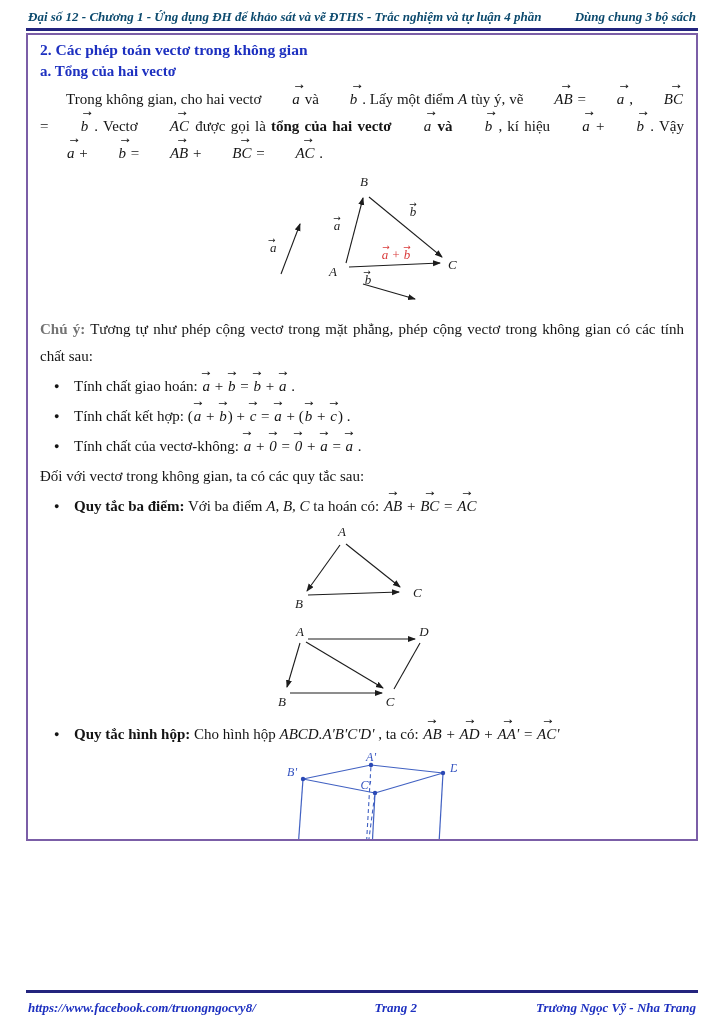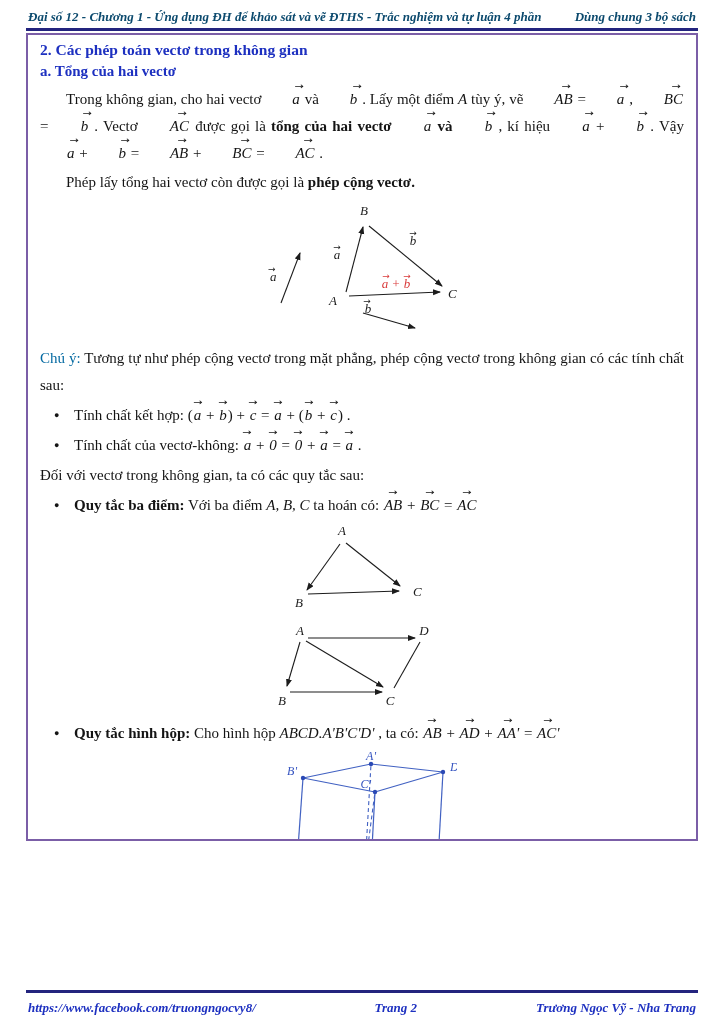--- a/index.html
+++ b/index.html
@@ -41,21 +41,21 @@
   }
   .bullet::before {
     content: "●"; position: absolute; left: 14px; top: 0;
     font-size: 9px; line-height: 27px;
   }
 
   
   .m  { font-style: italic; }
   .b  { font-weight: bold; }
   .bi { font-weight: bold; }
-  .cb { font-weight: normal; color: #0369a1; }
+  .cb { font-weight: bold; color: #737373; }
   .v  { font-style: italic; position: relative; display: inline-block; padding: 0 1px; }
   .v::after {
     content: "→"; position: absolute; left: 50%; top: -0.5em;
     transform: translateX(-50%) scaleX(1.25);
     font-size: 9px; font-style: normal; line-height: 1;
     font-family: "DejaVu Sans", sans-serif;
   }
 
   
   figure.fig { margin: 5px auto 8px; text-align: center; }
@@ -82,21 +82,20 @@
     <span>Đại số 12 - Chương 1 - Ứng dụng ĐH để khảo sát và vẽ ĐTHS - Trắc nghiệm và tự luận 4 phần</span>
     <span>Dùng chung 3 bộ sách</span>
   </header>
 
   <main class="content-box">
 
     <div class="sec-title">2. Các phép toán vectơ trong không gian</div>
     <div class="sub-title">a. Tổng của hai vectơ</div>
 
     <p class="para just indent"><span>Trong không gian, cho hai vectơ </span><span class="v">a</span><span> và </span><span class="v">b</span><span> . Lấy một điểm </span><span class="m">A</span><span> tùy ý, vẽ </span><span class="v">AB</span><span> = </span><span class="v">a</span><span> , </span><span class="v">BC</span><span> = </span><span class="v">b</span><span> . Vectơ </span><span class="v">AC</span><span> được gọi là </span><span class="b">tổng của hai vectơ </span><span class="v">a</span><span class="b"> và </span><span class="v">b</span><span> , kí hiệu </span><span class="v">a</span><span> + </span><span class="v">b</span><span> . Vậy </span><span class="v">a</span><span> + </span><span class="v">b</span><span> = </span><span class="v">AB</span><span> + </span><span class="v">BC</span><span> = </span><span class="v">AC</span><span> .</span></p>
-    <p class="para indent"><span>Phép lấy tổng hai vectơ còn được gọi là </span><span class="b">phép cộng vectơ.</span></p>
 
     <figure class="fig">
       <svg width="190" height="132" viewBox="0 0 190 132">
         <defs>
           <marker id="mk" markerWidth="9" markerHeight="7" refX="7" refY="3" orient="auto" markerUnits="userSpaceOnUse">
             <path d="M0,0 L8,3 L0,6 Z" fill="#1c1c1c"></path>
           </marker>
         </defs>
         <g stroke="#1c1c1c" stroke-width="1.1" fill="none">
           <line x1="14" y1="102" x2="33" y2="52" marker-end="url(#mk)"></line>
@@ -119,20 +118,21 @@
           <text class="lbl" x="70" y="104" text-anchor="end">A</text>
           <text class="lbl" x="181" y="97">C</text>
           <text class="arr" x="100" y="103" text-anchor="middle">→</text>
           <text class="lbl" x="101" y="112" text-anchor="middle">b</text>
         </g>
       </svg>
     </figure>
 
     <p class="para just"><span class="cb">Chú ý:</span><span> Tương tự như phép cộng vectơ trong mặt phẳng, phép cộng vectơ trong không gian có các tính chất sau:</span></p>
 
+    <div class="bullet"><span>Tính chất giao hoán: </span><span class="v">a</span><span> + </span><span class="v">b</span><span> = </span><span class="v">b</span><span> + </span><span class="v">a</span><span> .</span></div>
     <div class="bullet"><span>Tính chất kết hợp: </span><span>(</span><span class="v">a</span><span> + </span><span class="v">b</span><span>)</span><span> + </span><span class="v">c</span><span> = </span><span class="v">a</span><span> + </span><span>(</span><span class="v">b</span><span> + </span><span class="v">c</span><span>)</span><span> .</span></div>
     <div class="bullet"><span>Tính chất của vectơ-không: </span><span class="v">a</span><span> + </span><span class="v">0</span><span> = </span><span class="v">0</span><span> + </span><span class="v">a</span><span> = </span><span class="v">a</span><span> .</span></div>
 
     <p class="para"><span>Đối với vectơ trong không gian, ta có các quy tắc sau:</span></p>
 
     <div class="bullet"><span class="bi">Quy tắc ba điểm:</span><span> Với ba điểm </span><span class="m">A, B, C</span><span> ta hoán có: </span><span class="v">AB</span><span> + </span><span class="v">BC</span><span> = </span><span class="v">AC</span></div>
 
     <figure class="fig">
       <svg width="150" height="88" viewBox="0 0 150 88">
         <g stroke="#1c1c1c" stroke-width="1.1" fill="none">

